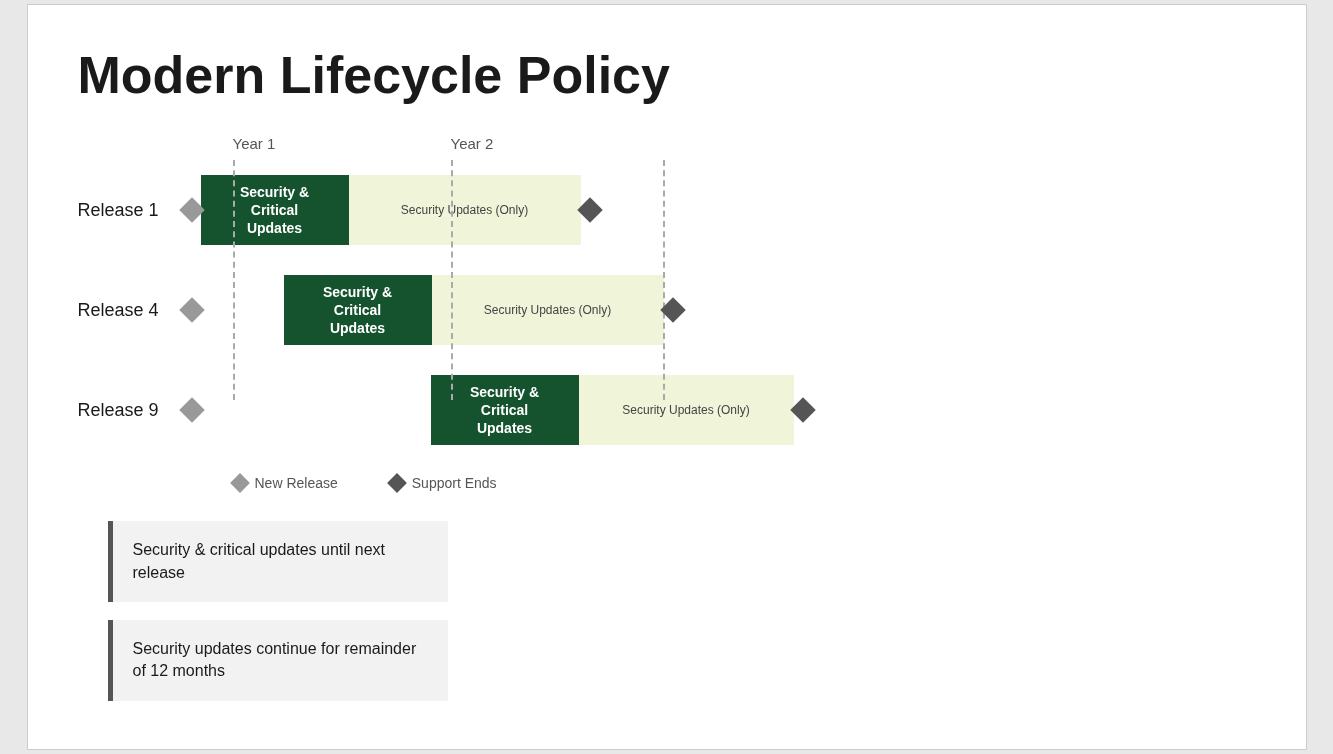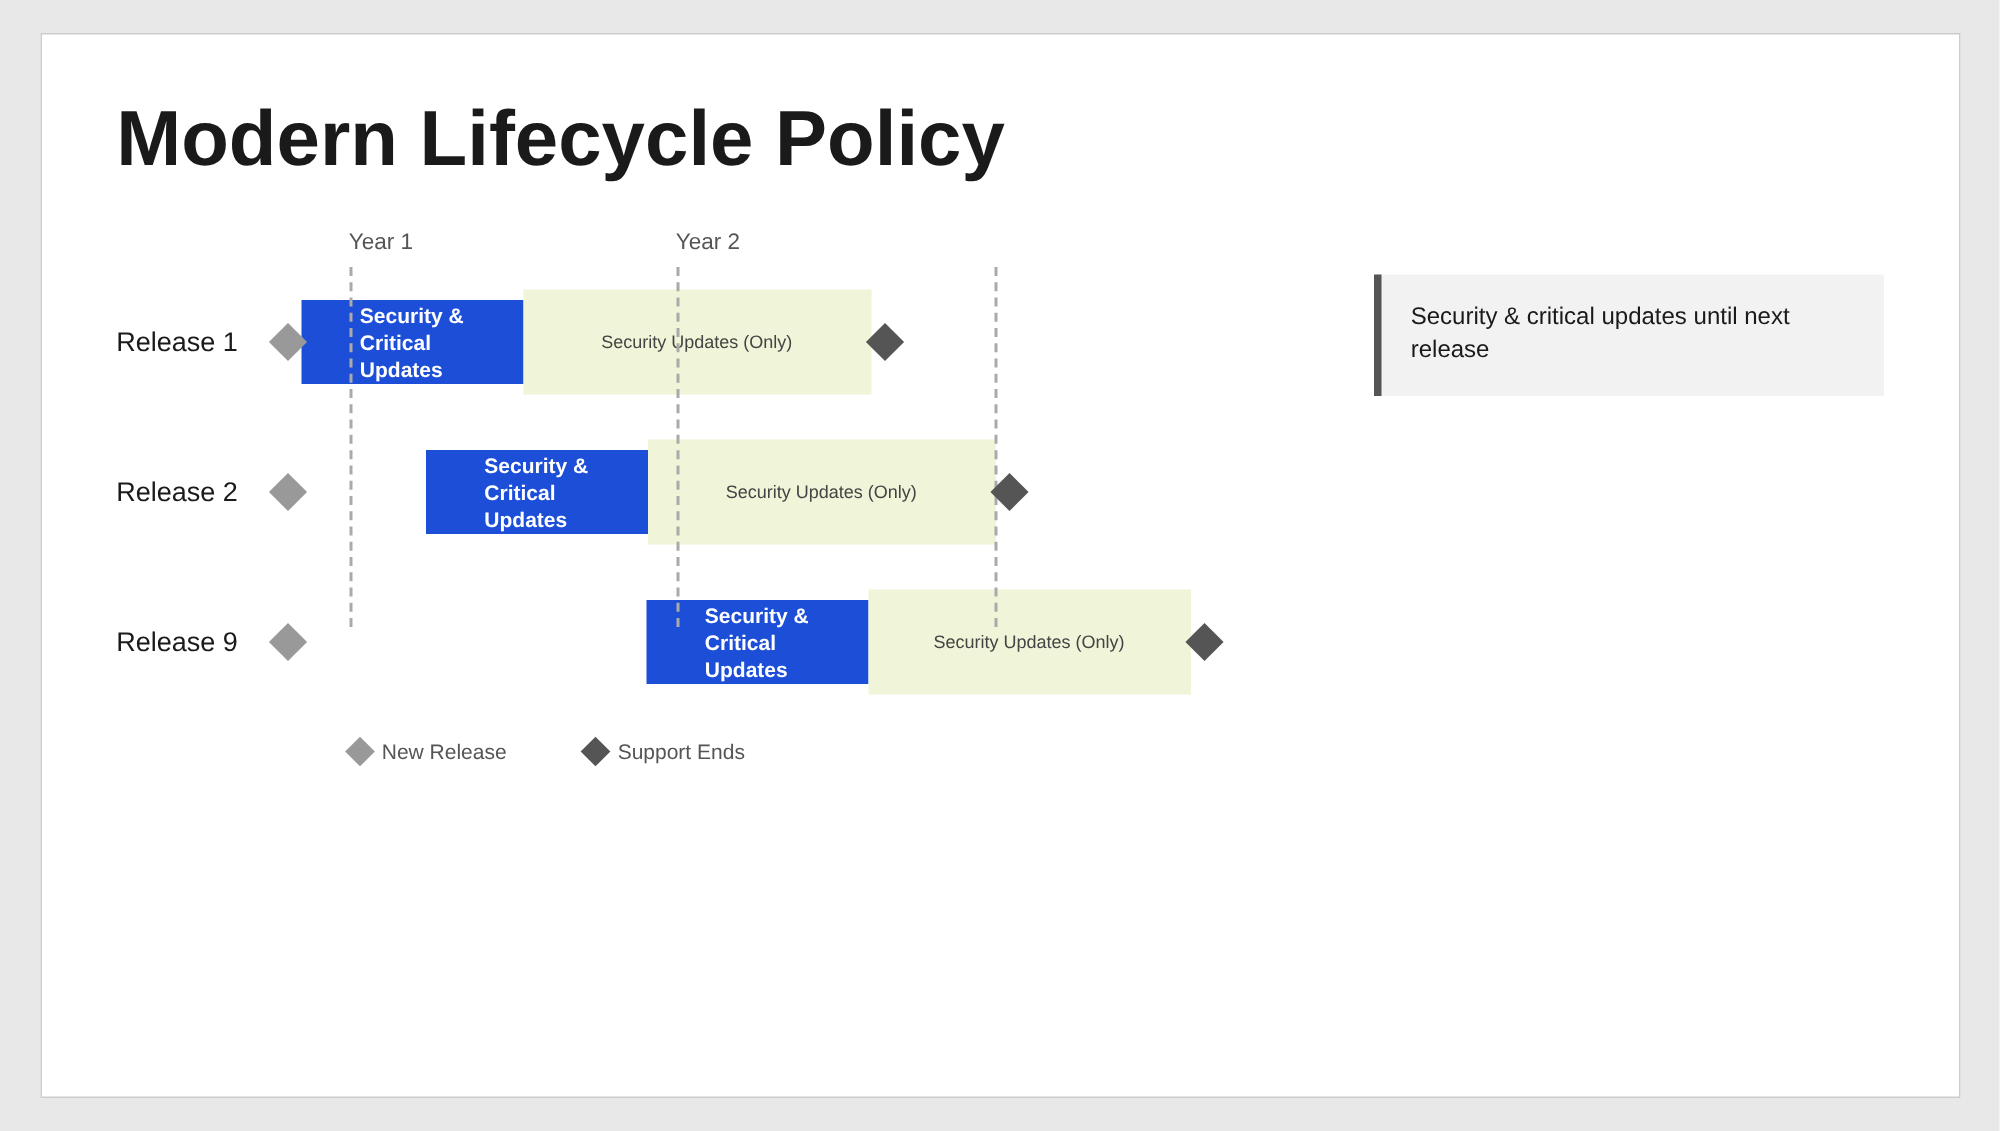--- a/index.html
+++ b/index.html
@@ -20,21 +20,21 @@
       position: relative;
     }
     .title {
       font-size: 52px;
       font-weight: 700;
       color: #1a1a1a;
       margin-bottom: 30px;
     }
     .diagram-area {
       display: flex;
-      flex-direction: row;
+      flex-direction: column;
       gap: 0;
       margin-top: 10px;
     }
     .left-section {
       flex: 1;
       position: relative;
       min-width: 760px;
     }
     .year-labels {
       display: flex;
@@ -88,28 +88,29 @@
     .diamond.dark {
       background: #555;
     }
     .bar-container {
       display: flex;
       align-items: center;
       flex: 1;
       height: 70px;
     }
     .bar-blue {
-      background: #1d4ed8;
+      background: #14532d;
       color: #fff;
       font-size: 14px;
       font-weight: 600;
+      text-align: center;
       display: flex;
       align-items: center;
       justify-content: center;
-      height: 56px;
+      height: 70px;
       line-height: 1.3;
     }
     .bar-yellow {
       background: #f0f4d8;
       color: #444;
       font-size: 12px;
       font-weight: 400;
       text-align: center;
       display: flex;
       align-items: center;
@@ -200,21 +201,21 @@
           <div class="bar-container">
             <div class="bar-blue" style="white-space:pre-line;">Security &amp;
 Critical
 Updates</div>
             <div class="bar-yellow">Security Updates (Only)</div>
             <div class="diamond dark"></div>
           </div>
         </div>
 
         <div class="release-row row2">
-          <div class="release-label">Release 2</div>
+          <div class="release-label">Release 4</div>
           <div class="diamond"></div>
           <div class="bar-container">
             <div class="spacer1" style="flex-shrink:0; width:83px;"></div>
             <div class="bar-blue" style="white-space:pre-line; width:148px;">Security &amp;
 Critical
 Updates</div>
             <div class="bar-yellow" style="width:232px;">Security Updates (Only)</div>
             <div class="diamond dark"></div>
           </div>
         </div>
@@ -241,15 +242,16 @@
         <div class="legend-item">
           <div class="legend-diamond dark"></div>
           <span>Support Ends</span>
         </div>
       </div>
 
     </div>
 
     <div class="right-section">
       <div class="info-box">Security &amp; critical updates until next release</div>
+      <div class="info-box">Security updates continue for remainder of 12 months</div>
     </div>
   </div>
 </div>
 
 </body></html>

